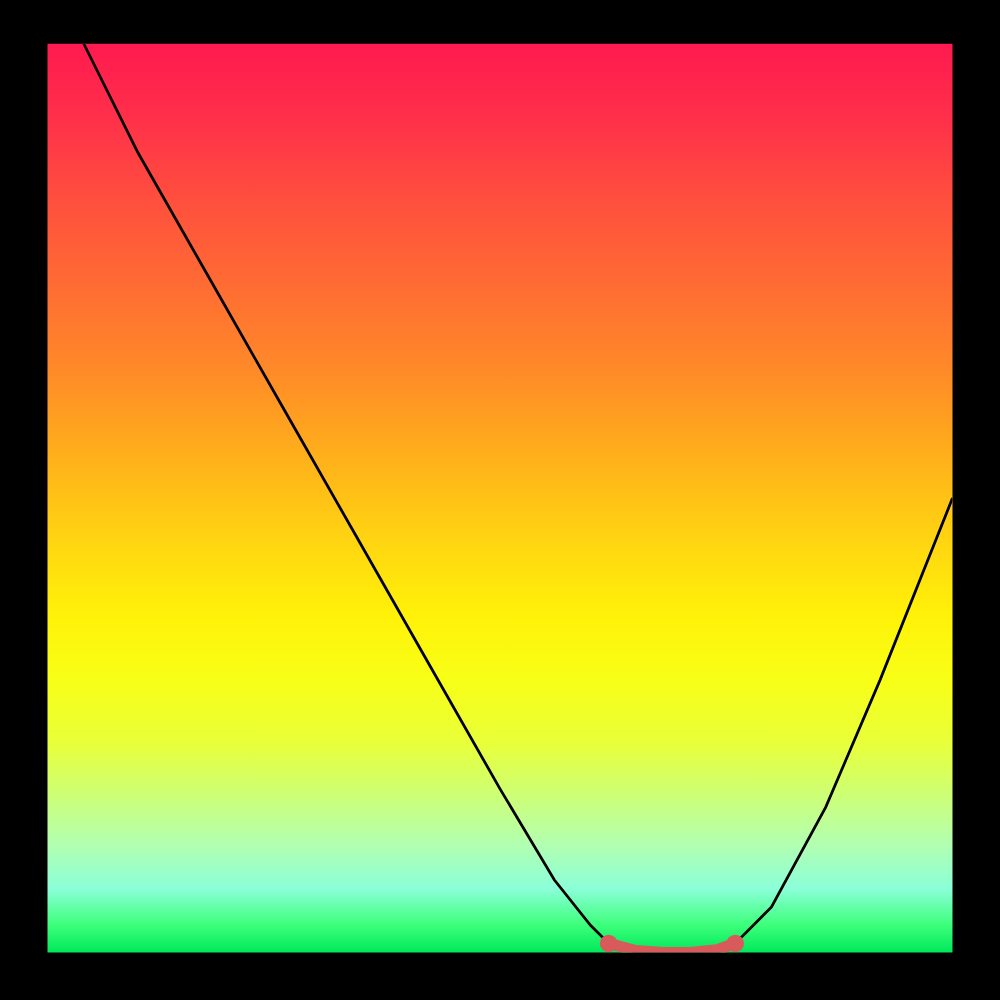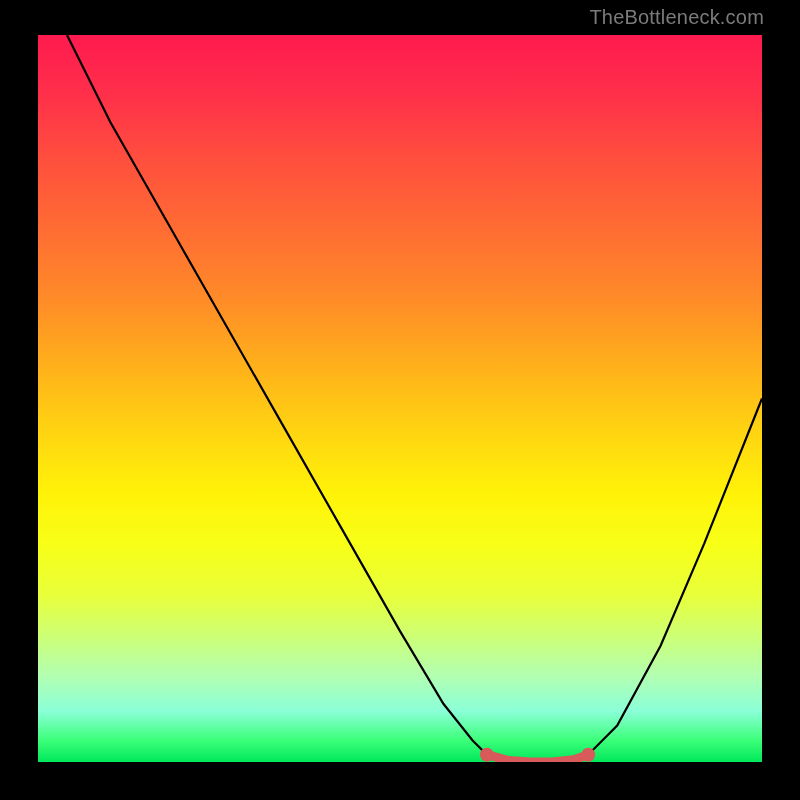--- a/index.html
+++ b/index.html
@@ -59,21 +59,20 @@
     font-size: 20px;
     font-weight: 500;
     letter-spacing: 0.2px;
   }
 </style>
 </head>
 <body>
 
 <div class="frame">
 
-  <div class="watermark">TheBottleneck.com</div>
 
   <div class="plot-area">
     <svg viewBox="0 0 724 727" preserveAspectRatio="none">
       <g>
         <path fill="none" stroke="#000000" stroke-width="2.2" d="M29.0 0.0 L72.4 87.2 L130.3 189.0 L188.2 290.8 L246.2 392.6 L304.1 494.4 L362.0 596.1 L405.4 668.8 L434.4 705.2 L448.9 719.7 L470.6 727.0 L506.8 727.0 L535.8 727.0 L550.2 719.7 L579.2 690.6 L622.6 610.7 L666.1 508.9 L724.0 363.5"></path>
       </g>
       <g>
         <path fill="none" stroke="#d85a5a" stroke-width="9" stroke-linecap="round" stroke-linejoin="round" d="M448.9 719.7 L470.6 725.5 L492.3 727.0 L514.0 727.0 L535.8 724.8 L550.2 719.7"></path>
         <circle r="7" fill="#d85a5a" cx="448.9" cy="719.7"></circle>
         <circle r="7" fill="#d85a5a" cx="550.2" cy="719.7"></circle>

